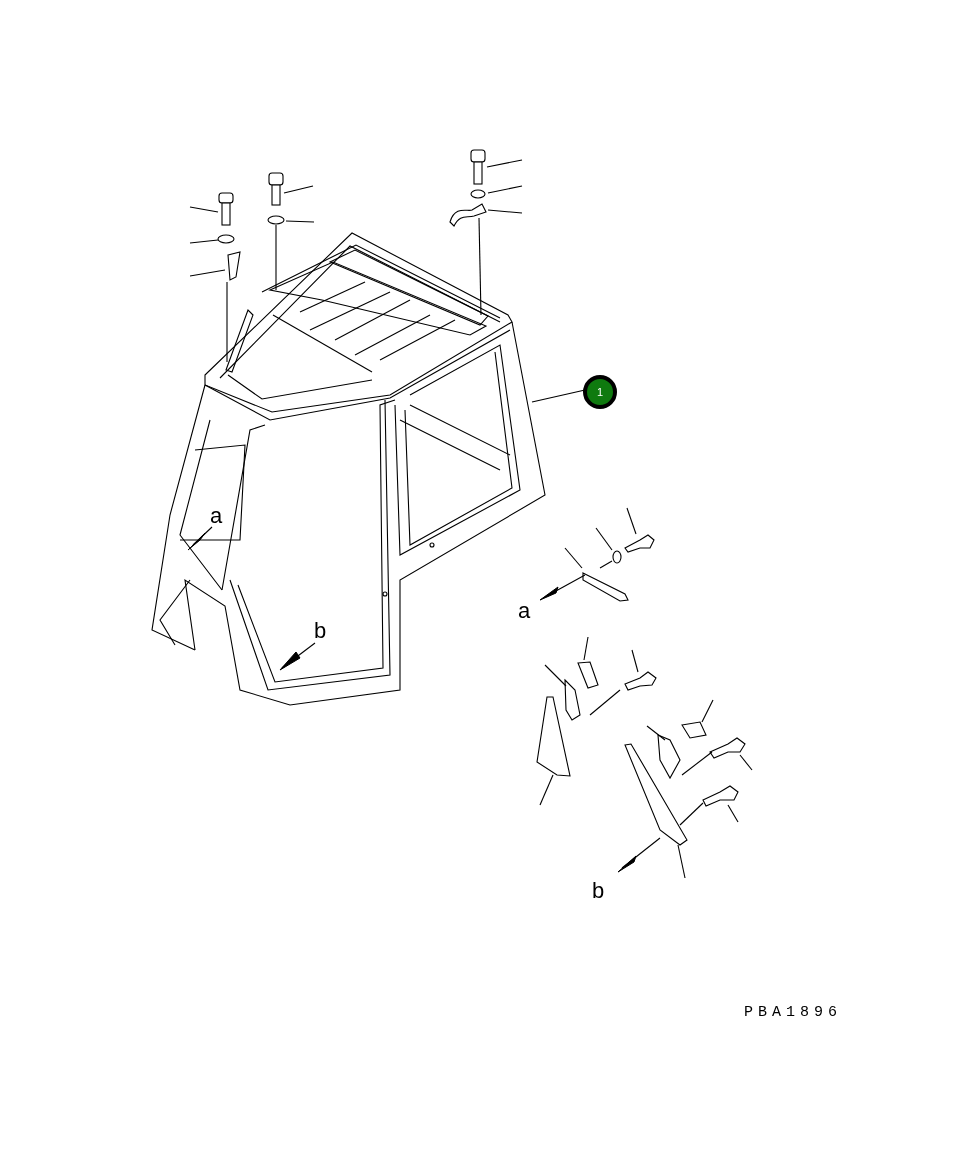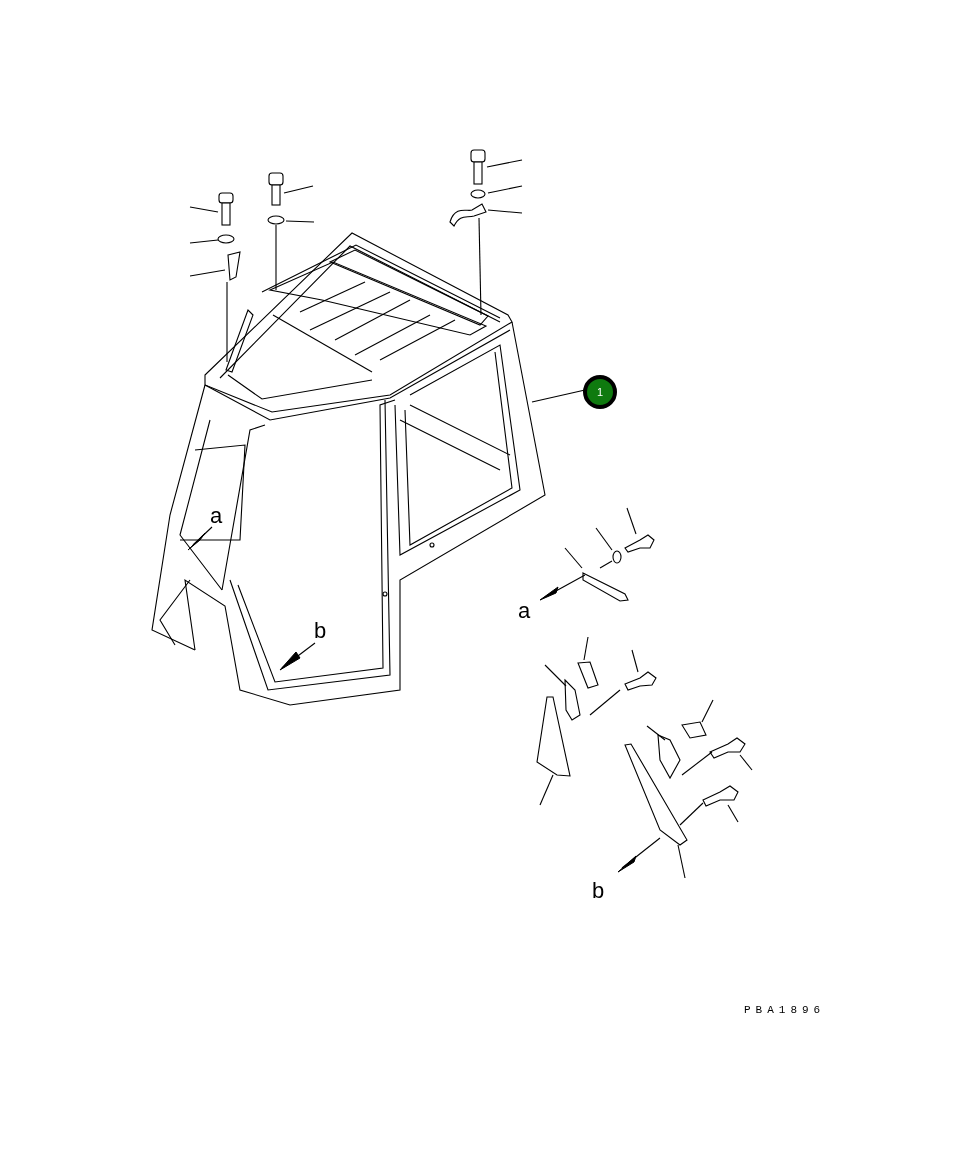--- a/index.html
+++ b/index.html
@@ -2,21 +2,21 @@
 <html><head>
 <meta charset="utf-8">
 <style>
   html, body { margin:0; padding:0; background:#ffffff; }
   body { width:963px; height:1164px; position:relative; overflow:hidden; font-family:"Liberation Sans", sans-serif; }
   svg.drawing { position:absolute; left:0; top:0; }
   .ln { stroke:#000; stroke-width:1.1; fill:none; }
   .lnf { stroke:#000; stroke-width:1.1; fill:#fff; }
   .label { position:absolute; font-family:"Liberation Sans", sans-serif; font-size:22px; color:#000; line-height:1; }
   .callout { position:absolute; width:34px; height:34px; border-radius:50%; background:#0f7a0f; border:4px solid #000; box-sizing:border-box; color:#fff; font-size:11px; display:flex; align-items:center; justify-content:center; }
-  .code { position:absolute; font-family:"Liberation Mono", monospace; font-size:11px; letter-spacing:5px; color:#000; }
+  .code { position:absolute; font-family:"Liberation Mono", monospace; font-size:15px; letter-spacing:5px; color:#000; }
 </style>
 </head>
 <body>
 
 <svg class="drawing" width="963" height="1164" viewBox="0 0 963 1164" xmlns="http://www.w3.org/2000/svg">
 
   <g>
     <polygon class="lnf" points="205,375 352,233 508,315 512,322 390,395 272,412 205,385"></polygon>
     <polyline class="ln" points="220,378 350,246 500,322"></polyline>
     <polyline class="ln" points="262,292 356,245 500,318"></polyline>

